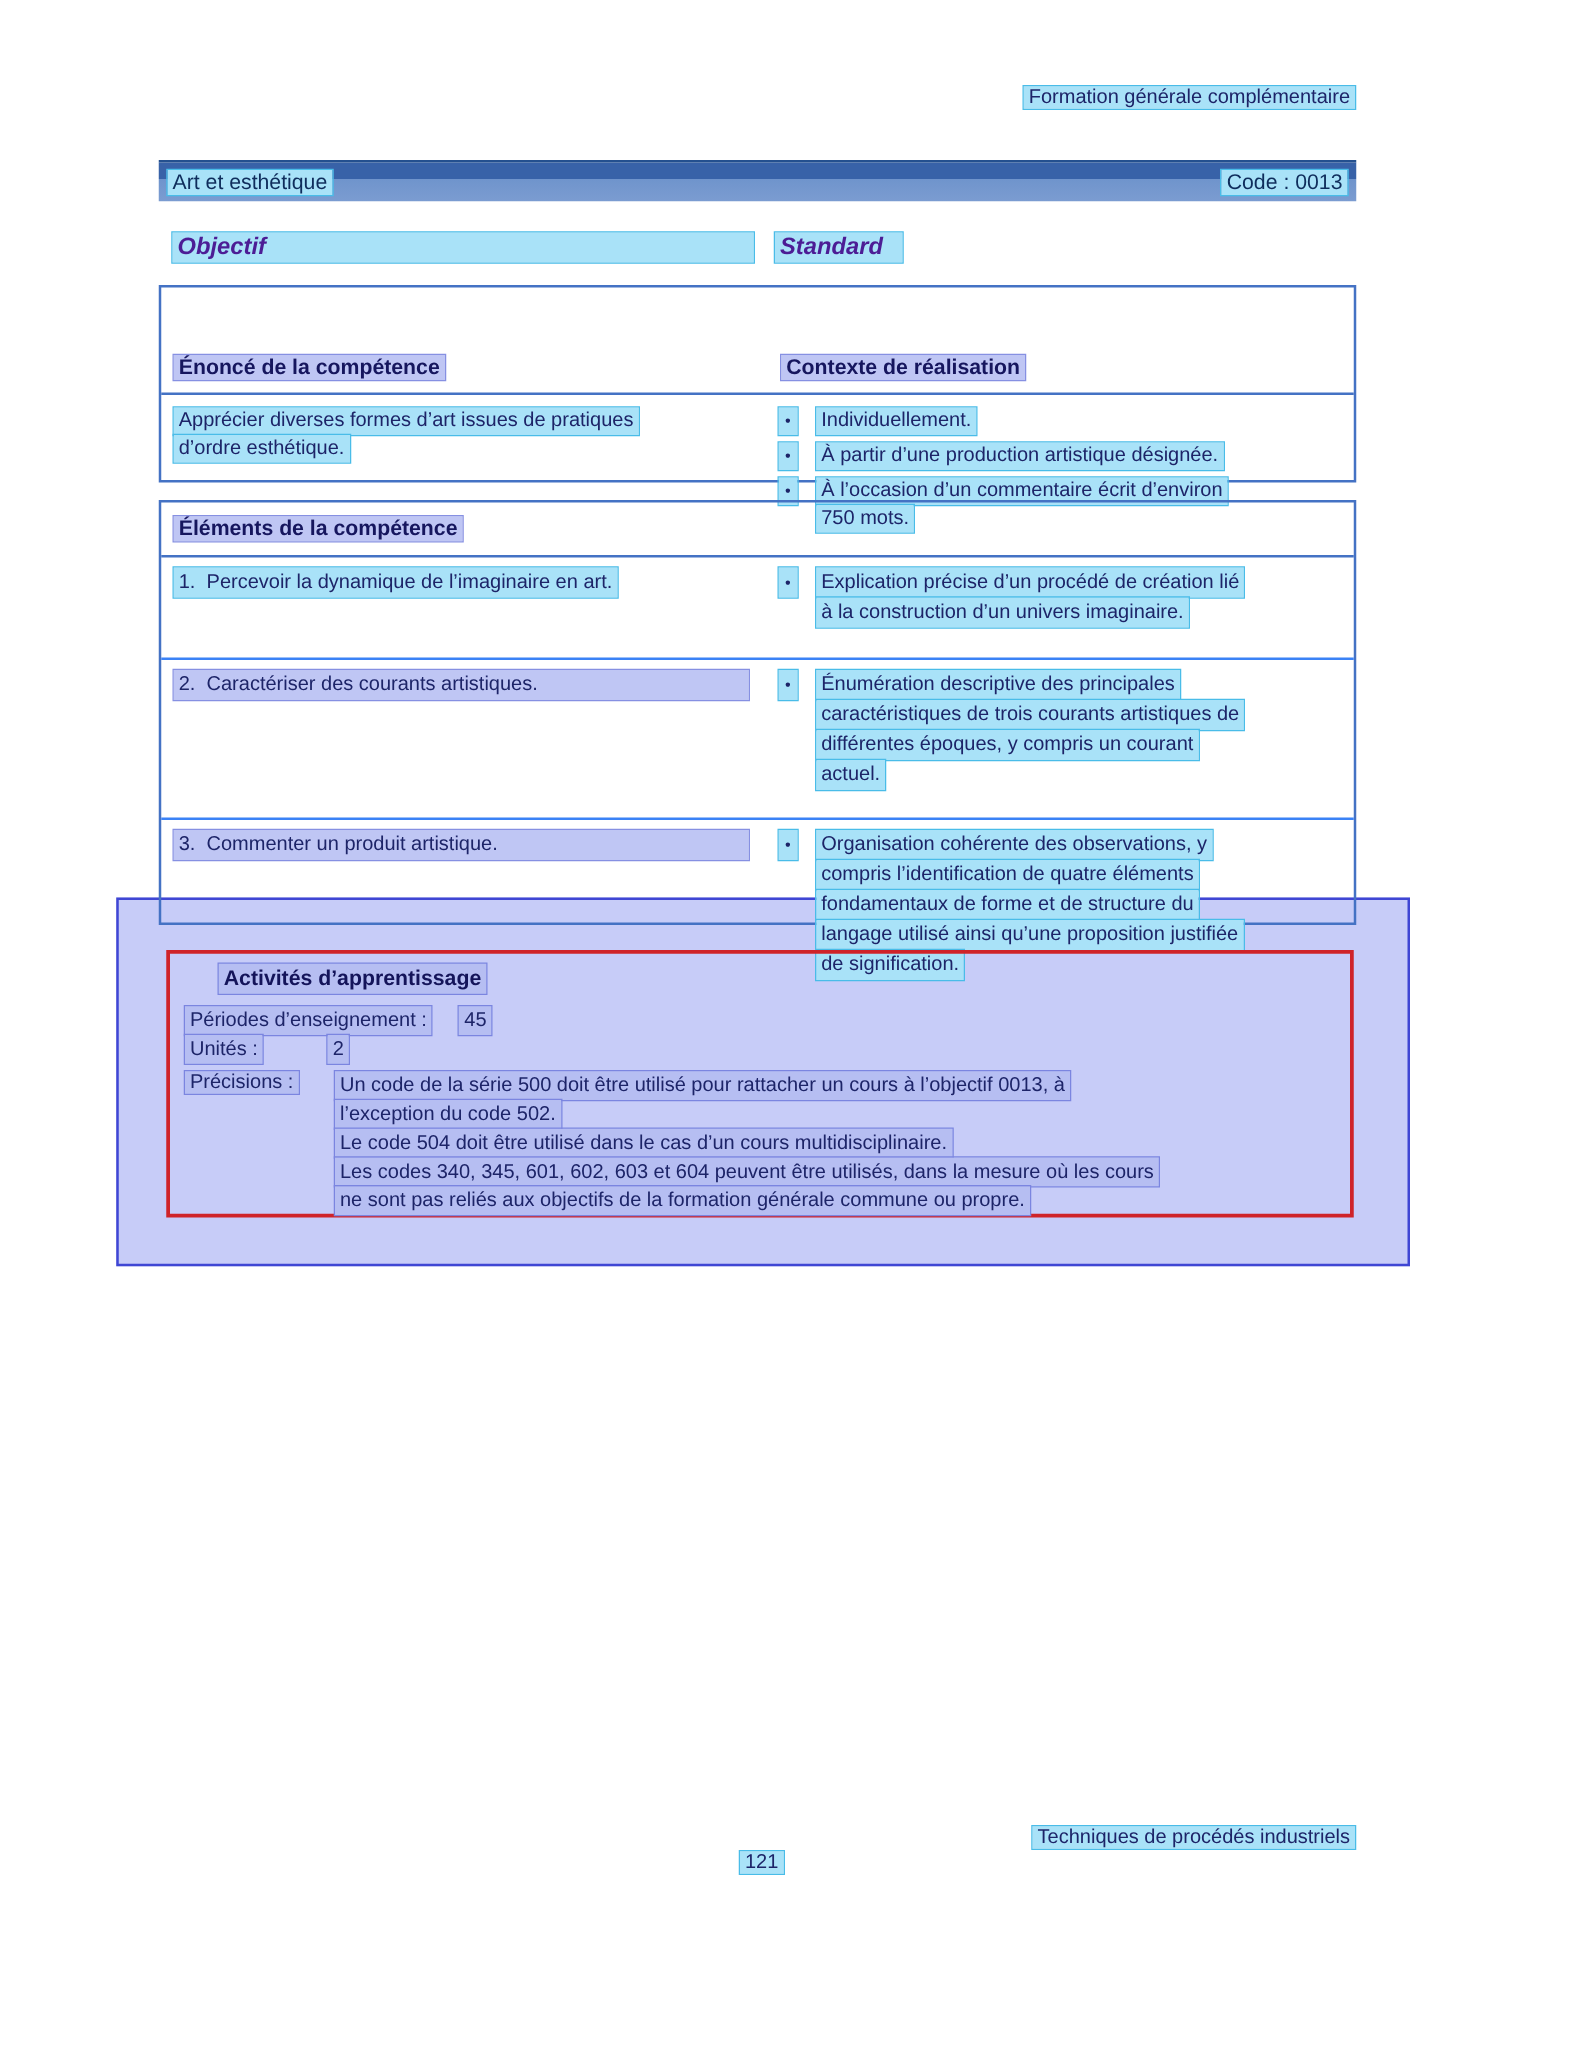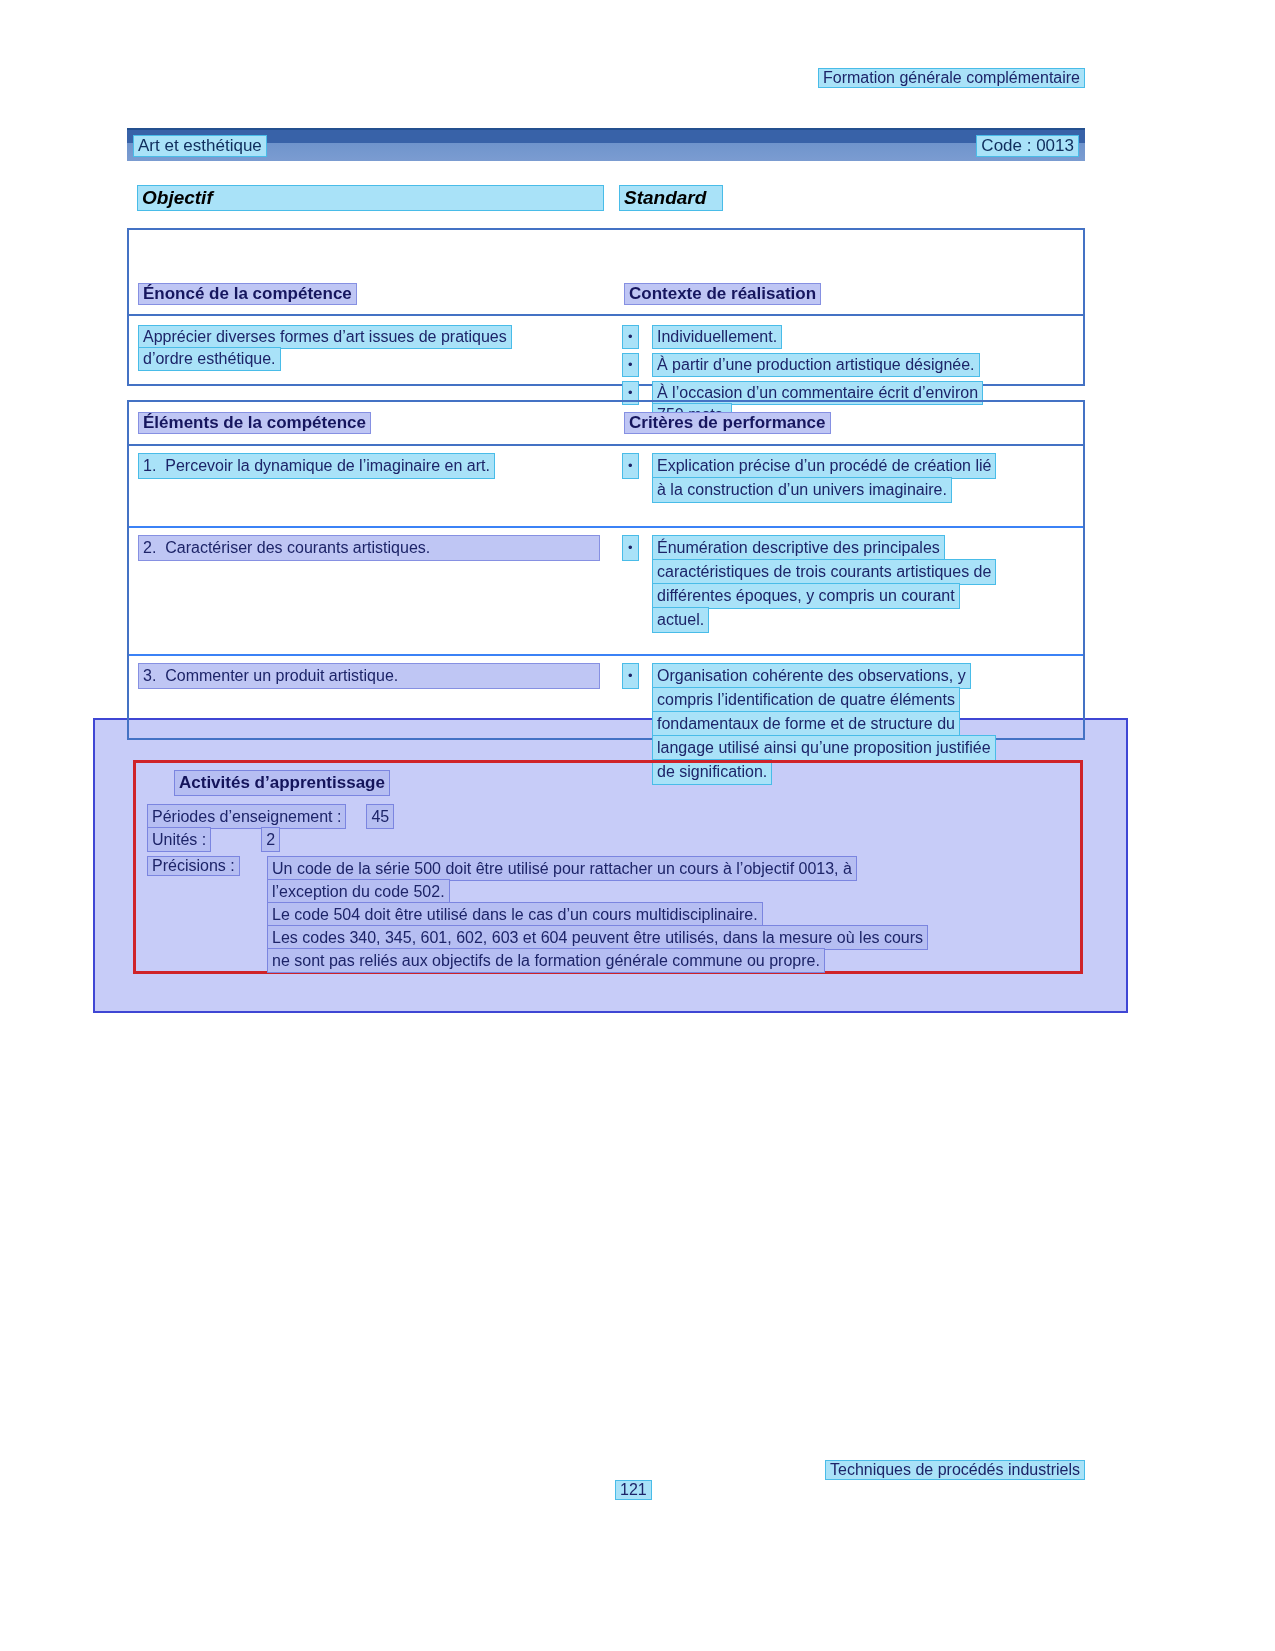--- a/index.html
+++ b/index.html
@@ -18,21 +18,21 @@
   .top-note { position:absolute; top:69px; right:191px; font-size:16px; }
 
   .title-bar { position:absolute; left:127px; top:128px; width:958px; height:33px;
     background:linear-gradient(180deg,#3862a8 0%,#3862a8 42%,#6f94cc 42%,#7b9cd1 100%);
     display:flex; justify-content:space-between; align-items:center; padding:0 7px;
     border-top:2px solid #24508f;gap:28px; }
   .title-bar span { font-size:17px; color:#0f2d5c; }
 
   .obj-std-row { position:absolute; left:138px; top:186px; height:26px; white-space:nowrap; }
   .obj-std-row .obj, .obj-std-row .std { font-weight:bold; font-style:italic; font-size:19px;
-    color:#000000; height:24px; line-height:24px; }
+    color:#4c1d95; height:24px; line-height:24px; }
   .obj-std-row .obj { width:465px; }
   .obj-std-row .std { margin-left:17px; width:102px; }
 
   .tbl { position:absolute; left:127px; width:958px; border:2px solid #4472c4; background:transparent; }
   .tbl1 { top:228px; height:158px; }
   .tbl2 { top:400px; height:340px; z-index:1; }
 
   .t-head { display:grid; grid-template-columns:486px 1fr; align-items:center;
     border-bottom:2px solid #4472c4; }
   .tbl1 .t-head { height:42px;margin-top:44px; }
@@ -68,21 +68,21 @@
   .act-box .hl-l { background:#b6bef2; outline:1px solid #7b85e0; }
   .act-title { height:24px; line-height:24px; margin-bottom:10px;padding-left:27px; }
   .act-title span { font-weight:bold; font-size:17px; color:#14145a; }
   .act-line { height:23px; line-height:23px; white-space:nowrap; }
   .val-periodes { margin-left:22px; }
   .val-unites { margin-left:52px; }
   .prec-row { display:flex; margin-top:6px; }
   .prec-label { width:120px; flex:0 0 120px; }
 
   .footer-right { position:absolute; top:1461px; right:191px; font-size:16px; }
-  .page-num { position:absolute; top:1481px; left:616px; font-size:16px; }
+  .page-num { position:absolute; top:1481px; left:592px; font-size:16px; }
 </style>
 </head>
 <body>
 
 <div class="page">
 
   <div class="top-note">
     <span class="hl-c">Formation générale complémentaire</span>
   </div>
 
@@ -132,23 +132,20 @@
       </div>
     </div>
   </div>
 
   <div class="overlay-box"></div>
 
   <div class="tbl tbl2">
     <div class="t-head">
       <div class="hcell">
         <span class="hl-l">Éléments de la compétence</span>
-      </div>
-      <div class="hcell">
-        <span class="hl-l">Critères de performance</span>
       </div>
     </div>
 
     <div class="t2-row t2-r1">
       <div class="cell-l">
         <div class="ln24"><span class="hl-c">1.&nbsp;&nbsp;Percevoir la dynamique de l’imaginaire en art.</span></div>
       </div>
       <div class="cell-r">
         <div class="item">
           <div class="bullet"><span class="hl-c">•</span></div>

